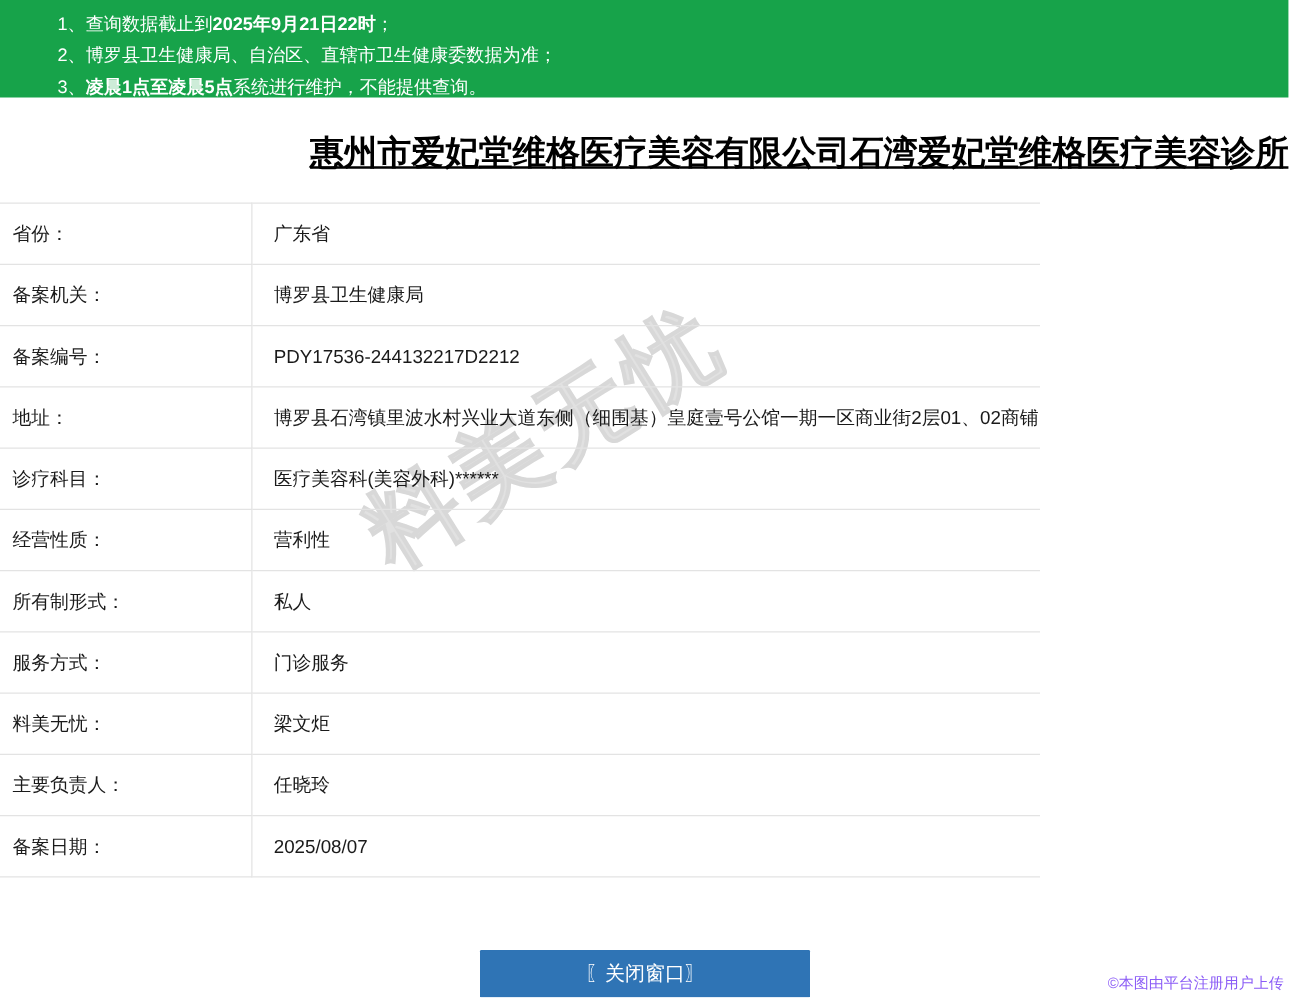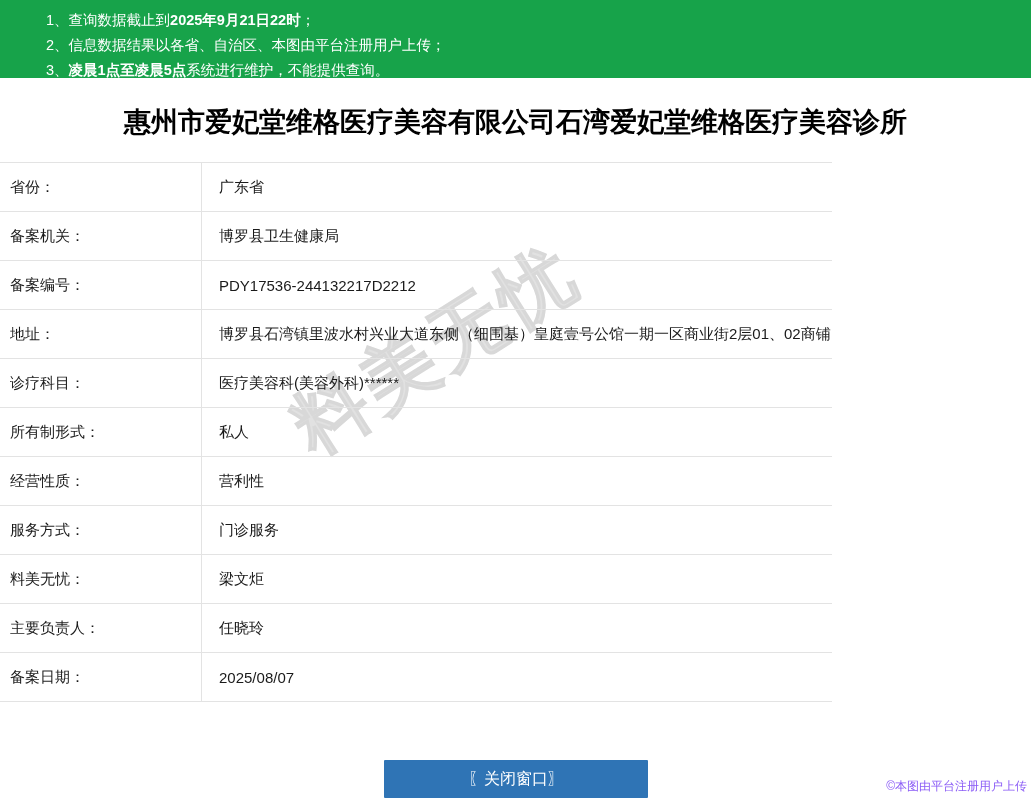--- a/index.html
+++ b/index.html
@@ -31,21 +31,22 @@
     padding-left: 46px;
     white-space: nowrap;
   }
   .notice-line .b {
     font-weight: bold;
   }
 
   
   .title-wrap {
     padding: 26px 0 22px 0;
-    text-align: center;
+    text-align: right;
+    text-decoration: underline;
   }
   .title {
     font-size: 27px;
     font-weight: bold;
     color: #000000;
     letter-spacing: 0px;
     white-space: nowrap;
   }
 
   
@@ -135,21 +136,21 @@
 </head>
 <body>
 
 <div id="page">
 
   <div class="notice">
     <div class="notice-line">
       <span>1、</span><span>查询数据截止到</span><span class="b">2025年9月21日22时</span><span>；</span>
     </div>
     <div class="notice-line">
-      <span>2、</span><span>信息数据结果以各省、自治区、本图由平台注册用户上传；</span>
+      <span>2、</span><span>博罗县卫生健康局、自治区、直辖市卫生健康委数据为准；</span>
     </div>
     <div class="notice-line">
       <span>3、</span><span class="b">凌晨1点至凌晨5点</span><span>系统进行维护，不能提供查询。</span>
     </div>
   </div>
 
   <div class="title-wrap">
     <div class="title">惠州市爱妃堂维格医疗美容有限公司石湾爱妃堂维格医疗美容诊所</div>
   </div>
 
@@ -171,26 +172,26 @@
       </tr>
       <tr>
         <td class="label">地址：</td>
         <td class="value">博罗县石湾镇里波水村兴业大道东侧（细围基）皇庭壹号公馆一期一区商业街2层01、02商铺</td>
       </tr>
       <tr>
         <td class="label">诊疗科目：</td>
         <td class="value">医疗美容科(美容外科)******</td>
       </tr>
       <tr>
+        <td class="label">经营性质：</td>
+        <td class="value">营利性</td>
+      </tr>
+      <tr>
         <td class="label">所有制形式：</td>
         <td class="value">私人</td>
-      </tr>
-      <tr>
-        <td class="label">经营性质：</td>
-        <td class="value">营利性</td>
       </tr>
       <tr>
         <td class="label">服务方式：</td>
         <td class="value">门诊服务</td>
       </tr>
       <tr>
         <td class="label">料美无忧：</td>
         <td class="value">梁文炬</td>
       </tr>
       <tr>

